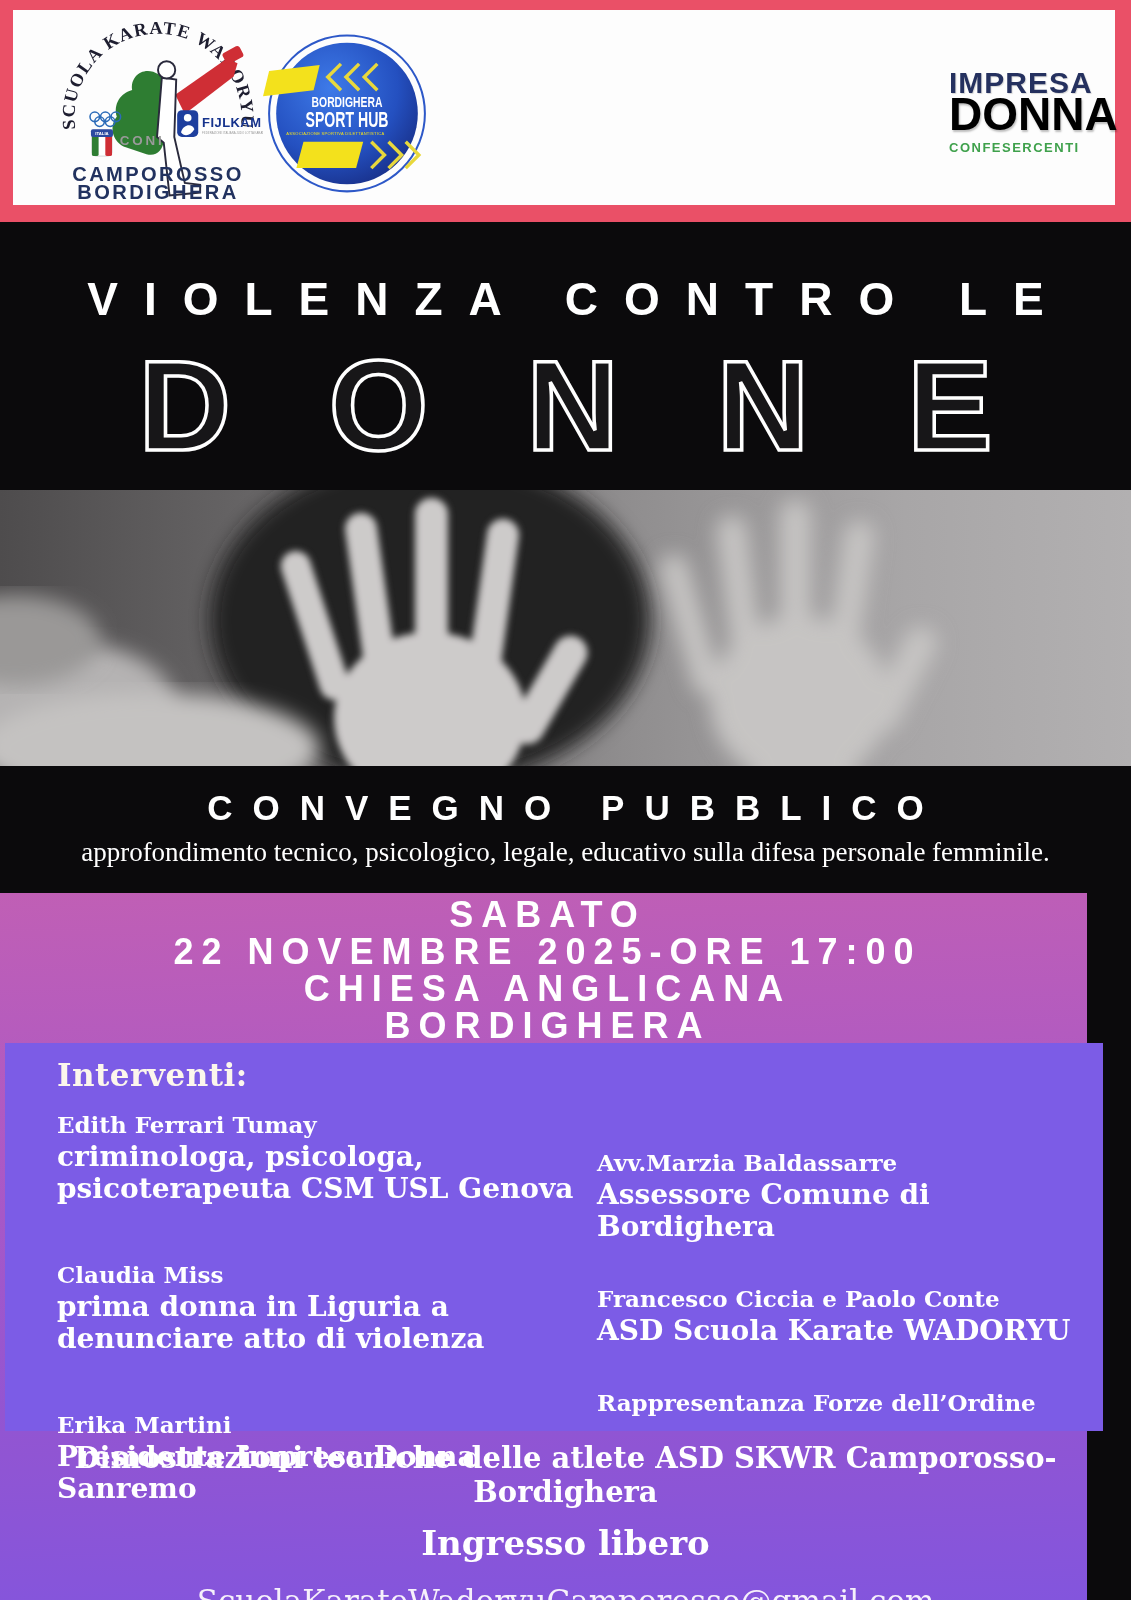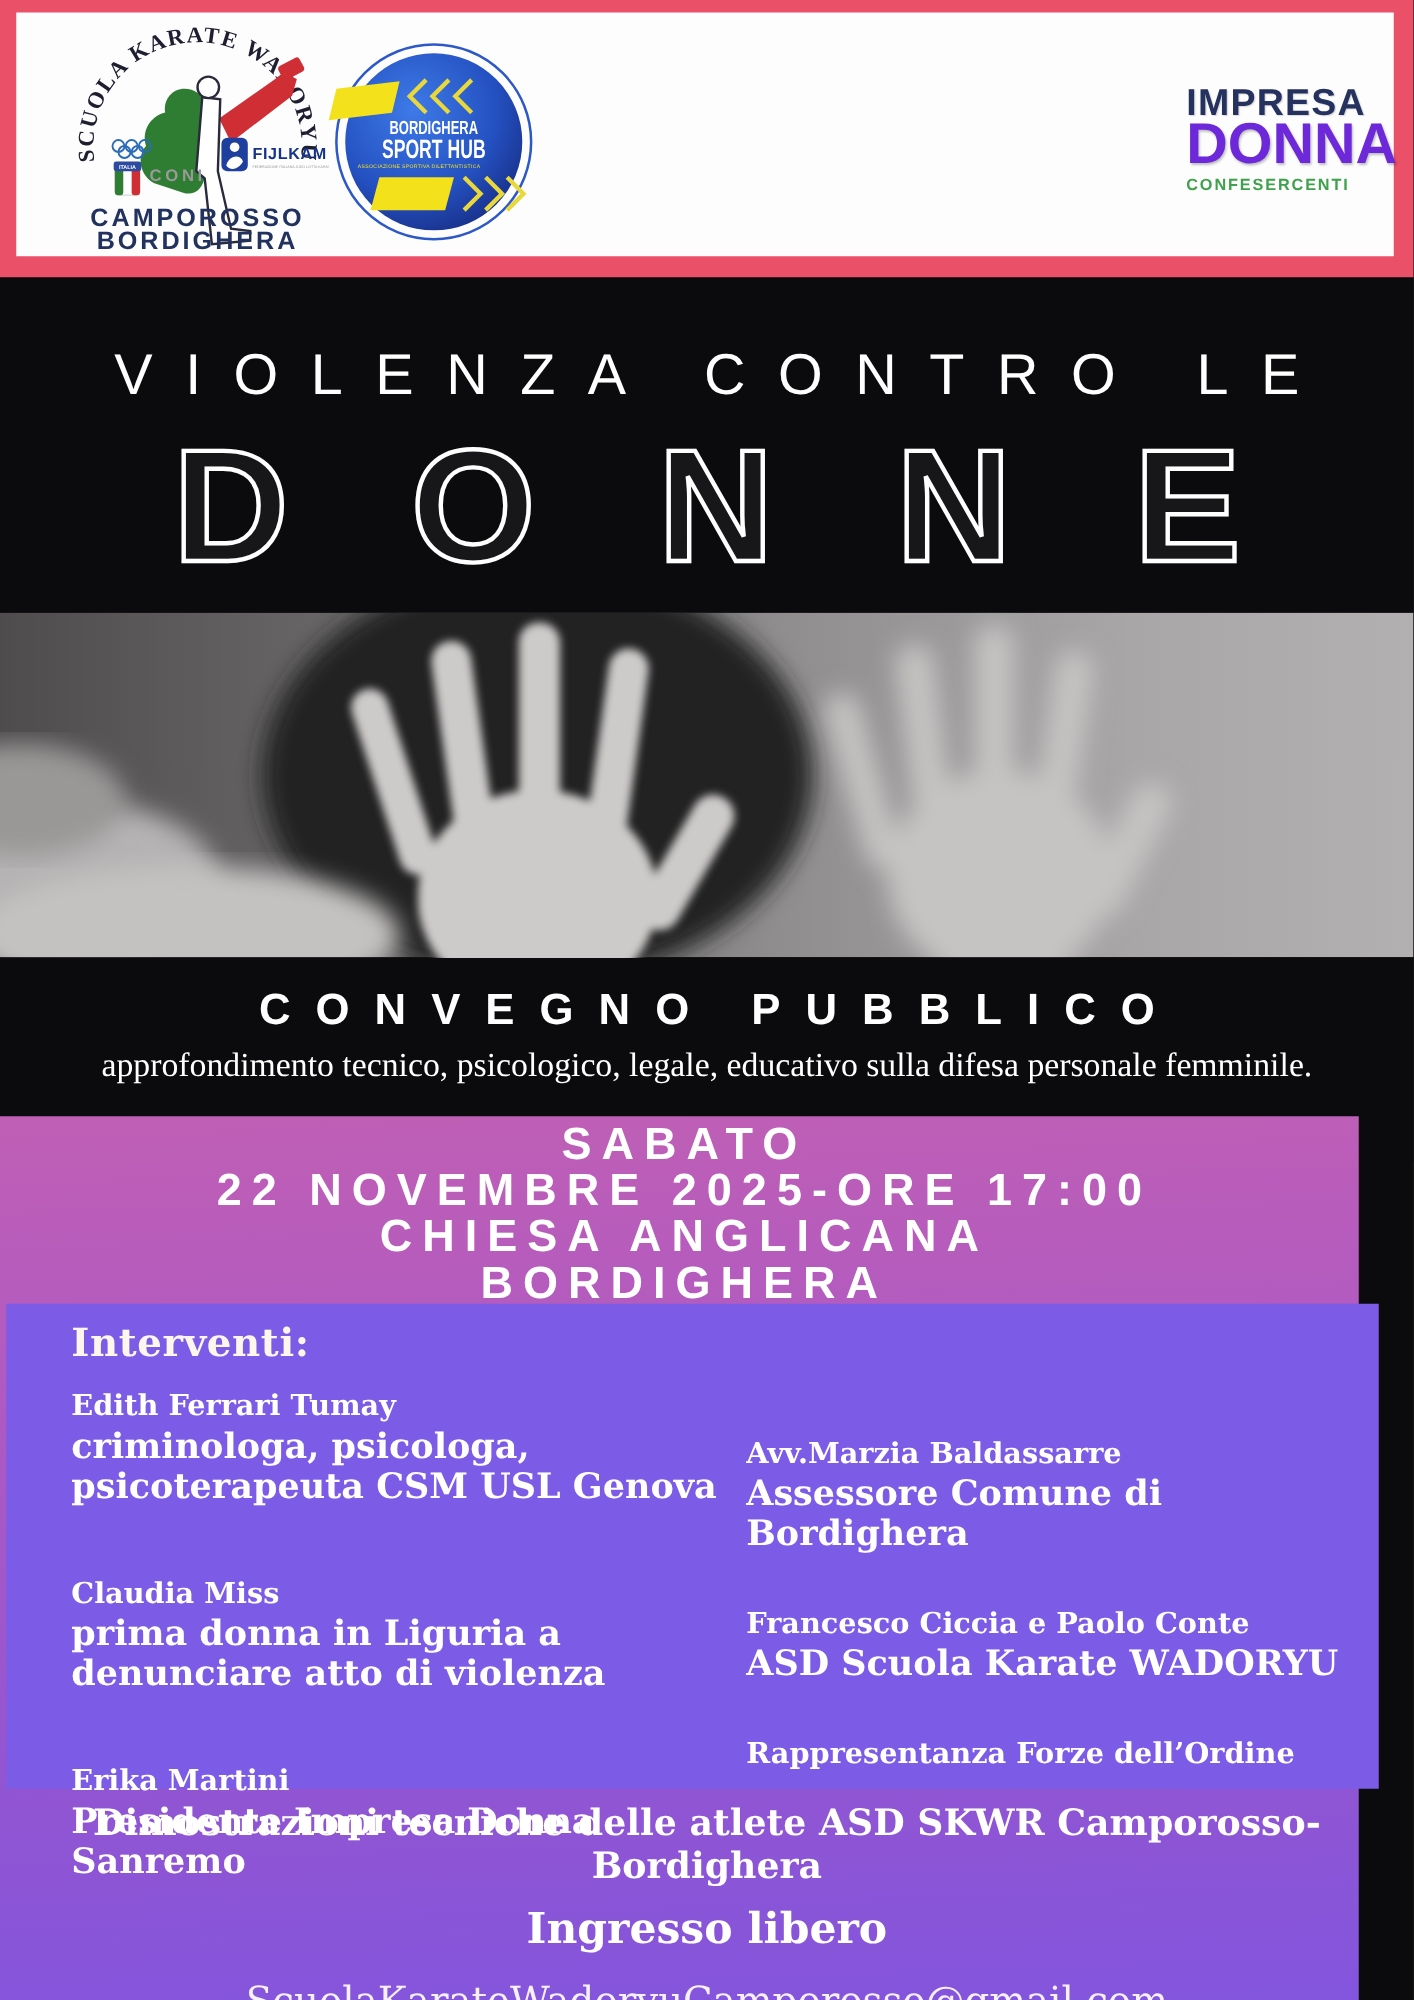--- a/index.html
+++ b/index.html
@@ -7,26 +7,26 @@
   .poster { position:relative; width:1131px; height:1600px; margin:0 auto; overflow:hidden; background:#0b0a0c; }
 
   
   .top-band { position:absolute; top:0; left:0; width:1131px; height:222px; background:#ea5067; }
   .white-panel { position:absolute; left:13px; top:10px; width:1102px; height:195px; background:#fdfdfd; }
   .logo { position:absolute; }
   .karate-logo { left:40px; top:12px; width:210px; height:182px; }
   .sporthub-logo { left:248px; top:22px; width:172px; height:168px; }
   .impresa { left:936px; top:58px; width:180px; text-align:left; line-height:1; }
   .imp1 { font-size:30px; font-weight:800; color:#25315f; letter-spacing:1px; text-shadow:1px 1px 1px rgba(0,0,0,.15); }
-  .imp2 { font-size:46px; font-weight:800; color:#6d28d9; margin-top:-7px; letter-spacing:0; text-shadow:1px 2px 2px rgba(0,0,0,.25); }
+  .imp2 { font-size:46px; font-weight:800; color:#000000; margin-top:-7px; letter-spacing:0; text-shadow:1px 2px 2px rgba(0,0,0,.25); }
   .imp3 { font-size:13px; font-weight:800; color:#3fa14c; letter-spacing:1.5px; margin-top:4px; }
 
   
   .title-band { position:absolute; top:222px; left:0; width:1131px; height:268px; background:#0b0a0c; color:#fff; text-align:center; }
-  .title-line1 { padding-top:50px; font-size:46px; font-weight:400; letter-spacing:26px; text-indent:26px; white-space:nowrap; }
+  .title-line1 { padding-top:50px; font-size:46px; font-weight:700; letter-spacing:26px; text-indent:26px; white-space:nowrap; }
   .title-line2 { margin-top:16px; font-size:128px; font-weight:700; letter-spacing:98px; text-indent:98px; white-space:nowrap;
                  color:rgba(255,255,255,0.05); -webkit-text-stroke:3.5px #ffffff; line-height:1; }
 
   
   .photo-band { position:absolute; top:490px; left:0; width:1131px; height:276px; overflow:hidden; }
 
   
   .convegno-band { position:absolute; top:766px; left:0; width:1131px; height:164px; background:#0b0a0c; color:#fff; text-align:center; }
   .convegno-heading { padding-top:22px; font-size:35px; font-weight:800; letter-spacing:20px; text-indent:20px; white-space:nowrap; }
   .convegno-subtitle { margin-top:9px; font-family:"Liberation Serif", serif; font-size:27px; font-weight:500; white-space:nowrap; }

